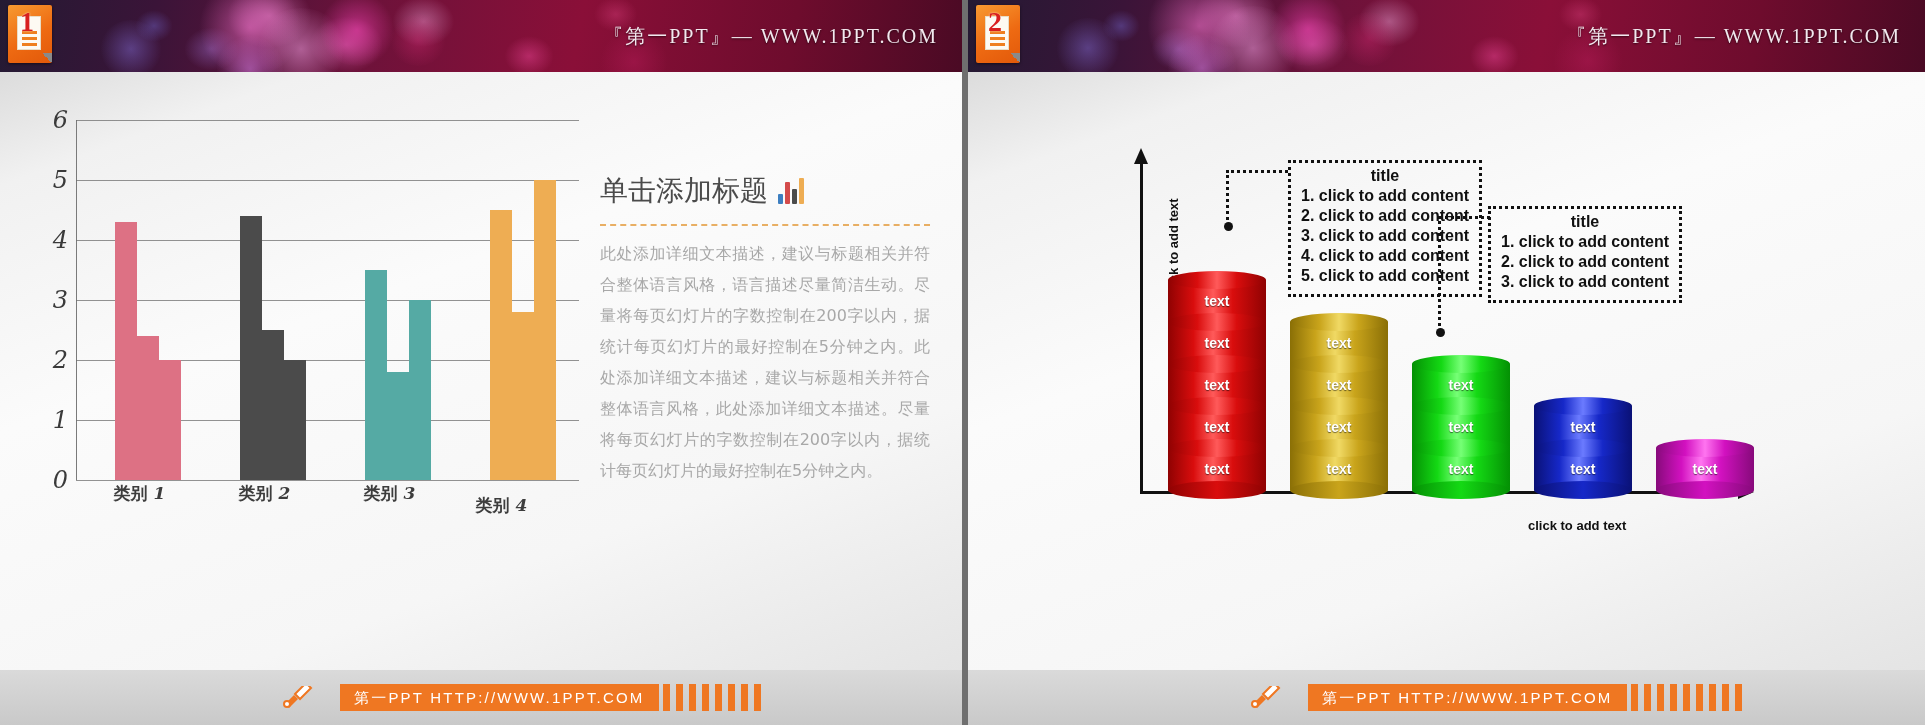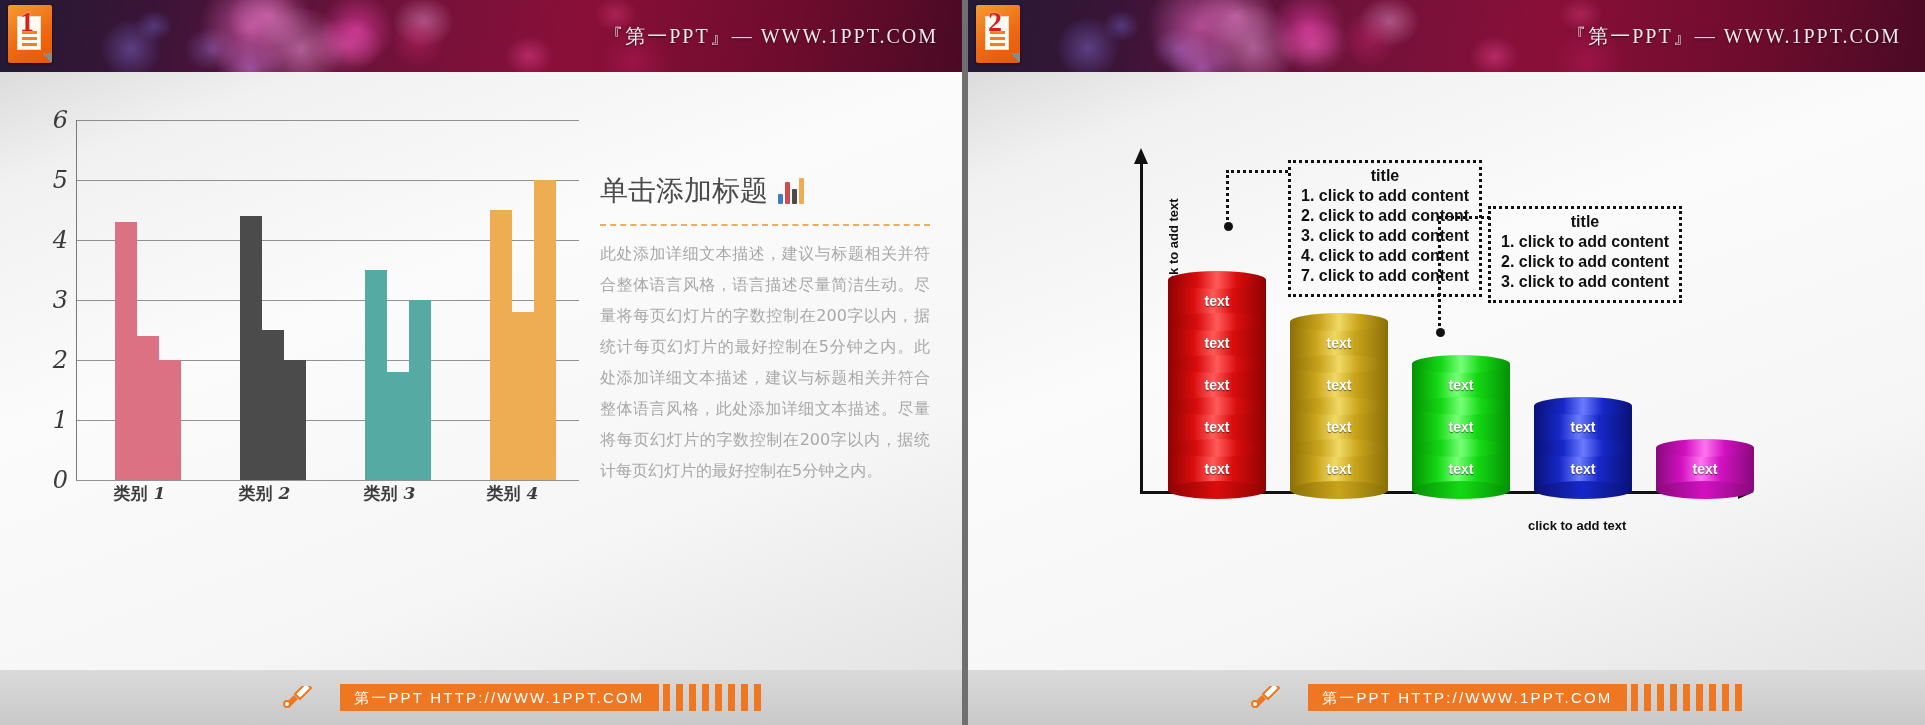--- a/index.html
+++ b/index.html
@@ -249,21 +249,21 @@
             <div class="grp" style="left: 412.5px;">
               <div class="bar" style="height: 270px; background: rgb(238, 173, 83);"></div>
               <div class="bar" style="height: 168px; background: rgb(238, 173, 83);"></div>
               <div class="bar" style="height: 300px; background: rgb(238, 173, 83);"></div>
             </div>
           </div>
         <div class="xlabels" id="left-xlabels">
             <div class="xlabel" style="left: 0px; width: 125px;">类别 <em>1</em></div>
             <div class="xlabel" style="left: 125px; width: 125px;">类别 <em>2</em></div>
             <div class="xlabel" style="left: 250px; width: 125px;">类别 <em>3</em></div>
-            <div class="xlabel" style="left: 373px; width: 125px;">类别 <em>4</em></div>
+            <div class="xlabel" style="left: 362px; width: 125px; margin-top: 12px;">类别 <em>4</em></div>
           </div>
       </div>
 
       <div class="textblock">
         <div class="tb-title">
           <span>单击添加标题</span>
           <span class="mini-chart">
             <i style="height:10px;background:#3d7fc1"></i>
             <i style="height:22px;background:#d44b4b"></i>
             <i style="height:15px;background:#4b4b4b"></i>
@@ -411,21 +411,21 @@
         <div class="dot" style="left:388px;top:188px;"></div>
         <div class="leader-v" style="left:390px;top:76px;height:116px;"></div>
         <div class="leader" style="left:390px;top:76px;width:52px;"></div>
 
         <div class="callout" id="callout-0" style="left:240px;top:12px;">
             <div class="c-title">title</div>
             <div class="c-item">1. click to add content</div>
             <div class="c-item">2. click to add content</div>
             <div class="c-item">3. click to add content</div>
             <div class="c-item">4. click to add content</div>
-            <div class="c-item">7. click to add content</div>
+            <div class="c-item">5. click to add content</div>
           </div>
         <div class="callout" id="callout-1" style="left:440px;top:58px;">
             <div class="c-title">title</div>
             <div class="c-item">1. click to add content</div>
             <div class="c-item">2. click to add content</div>
             <div class="c-item">3. click to add content</div>
           </div>
       </div>
     </div>
 

